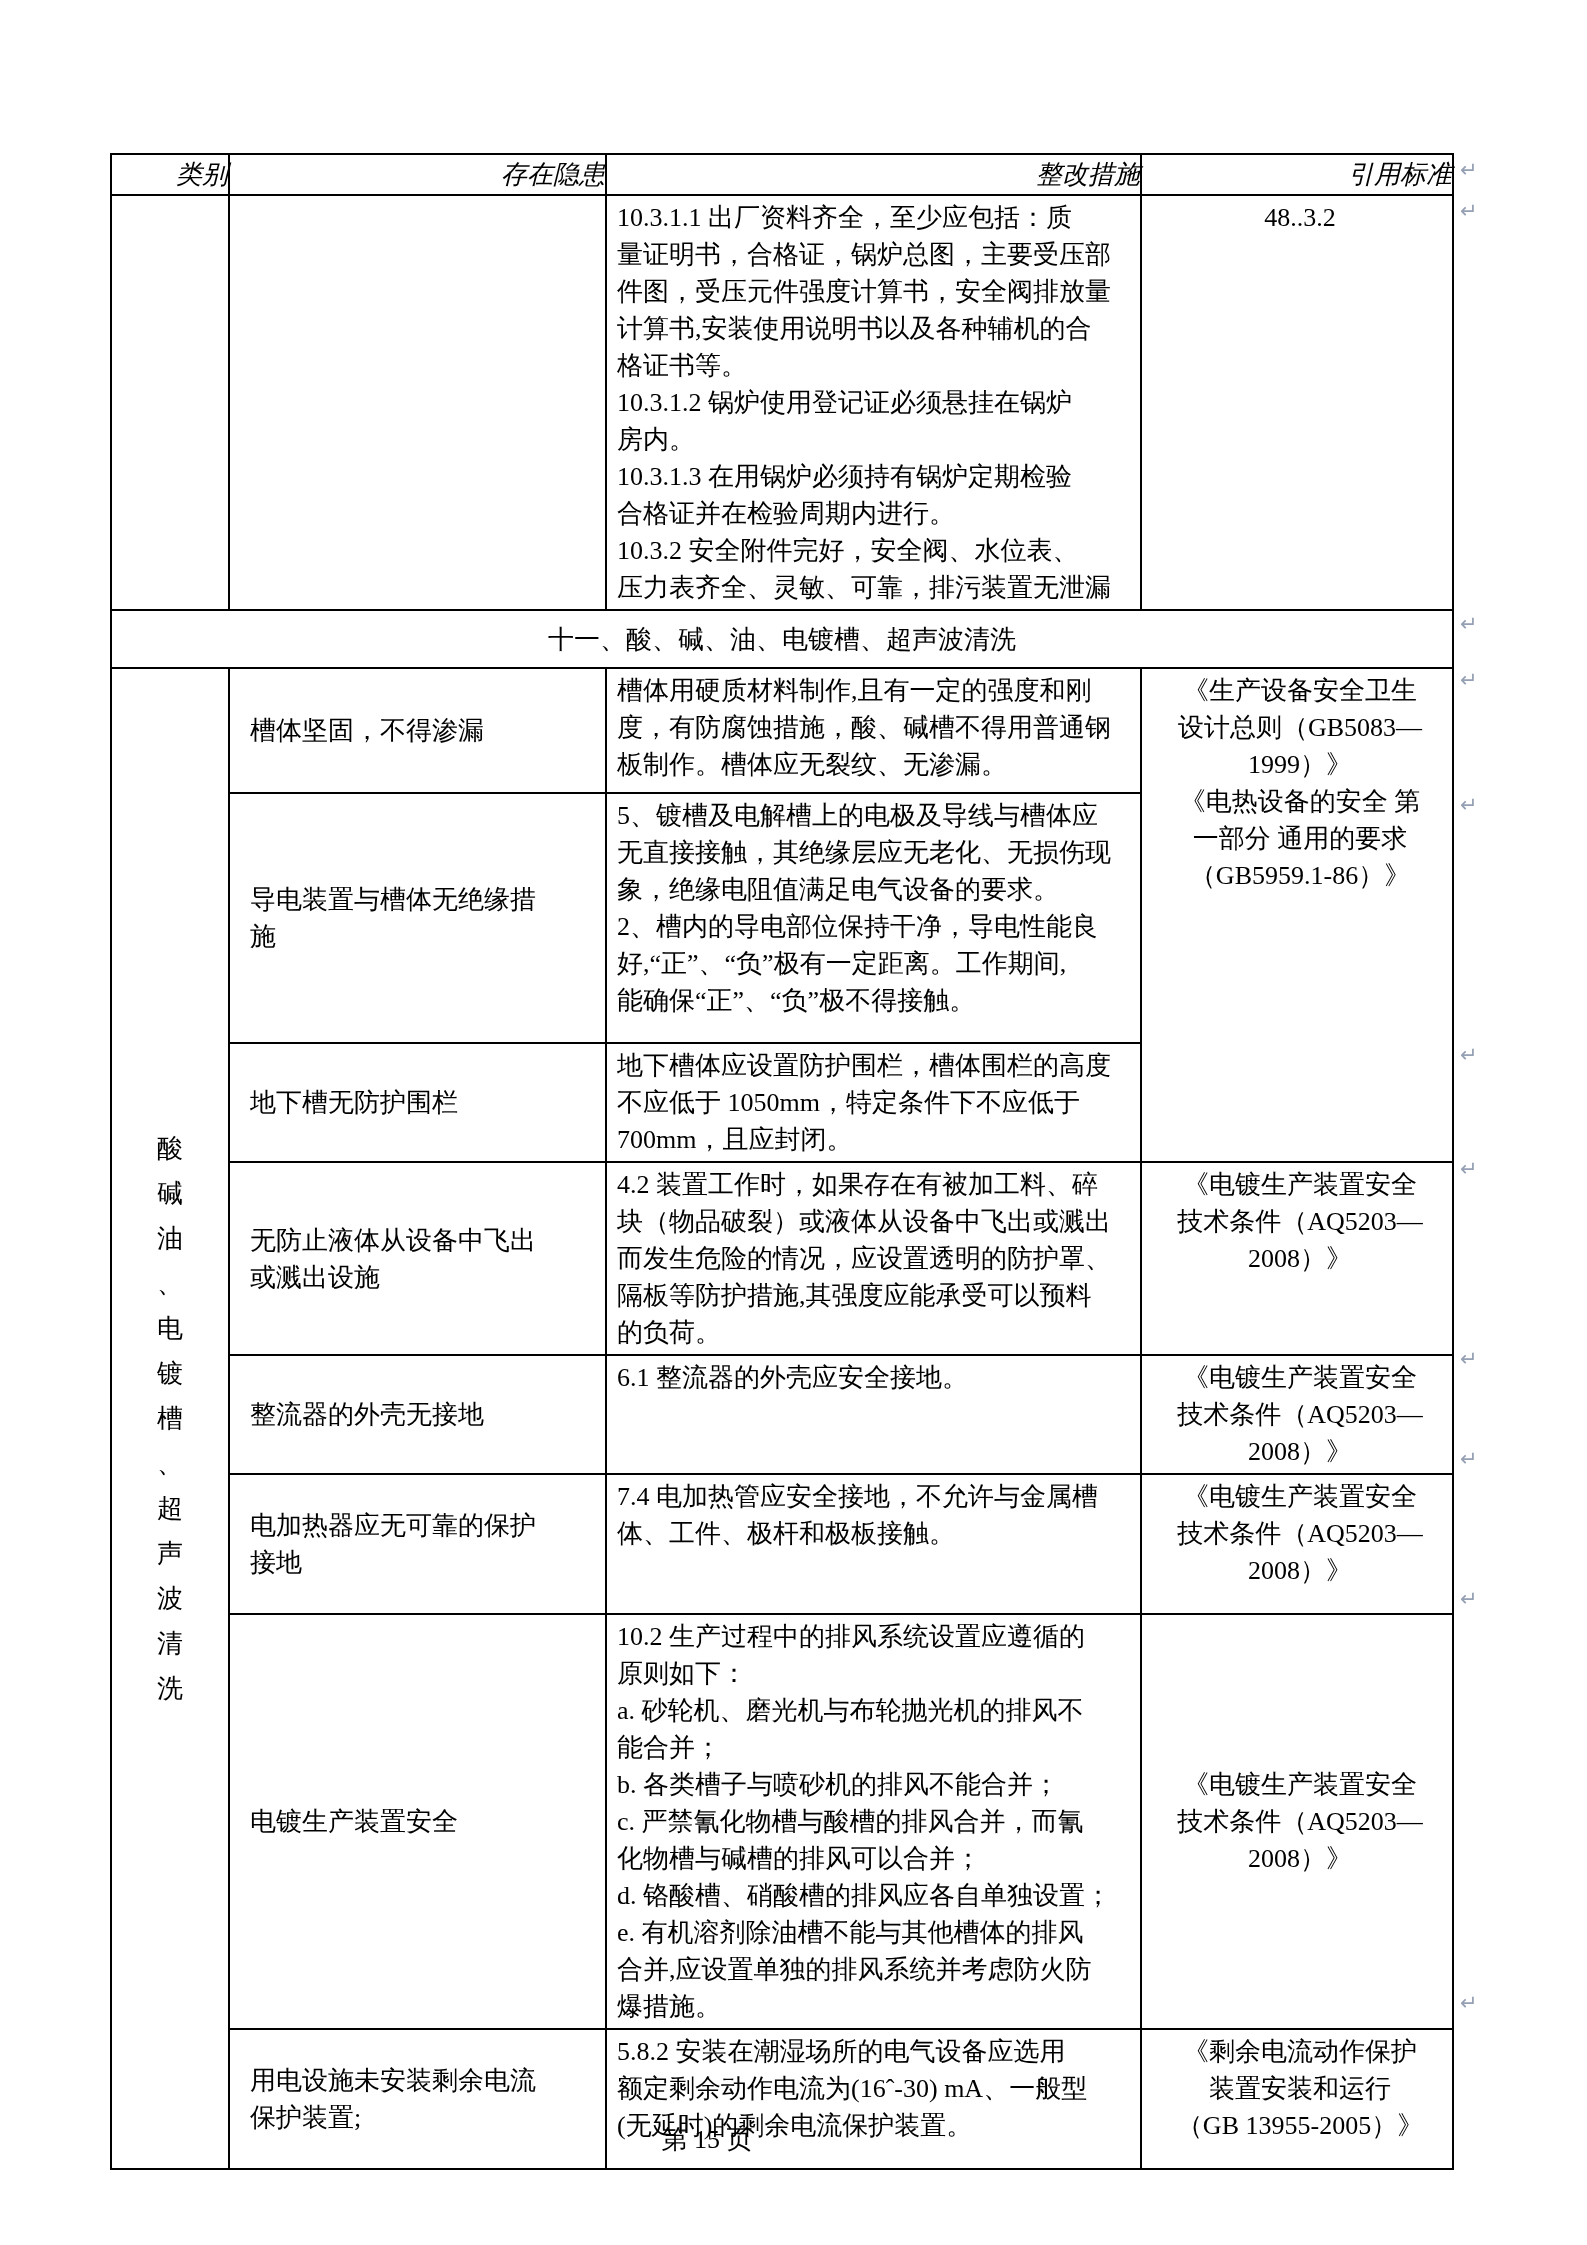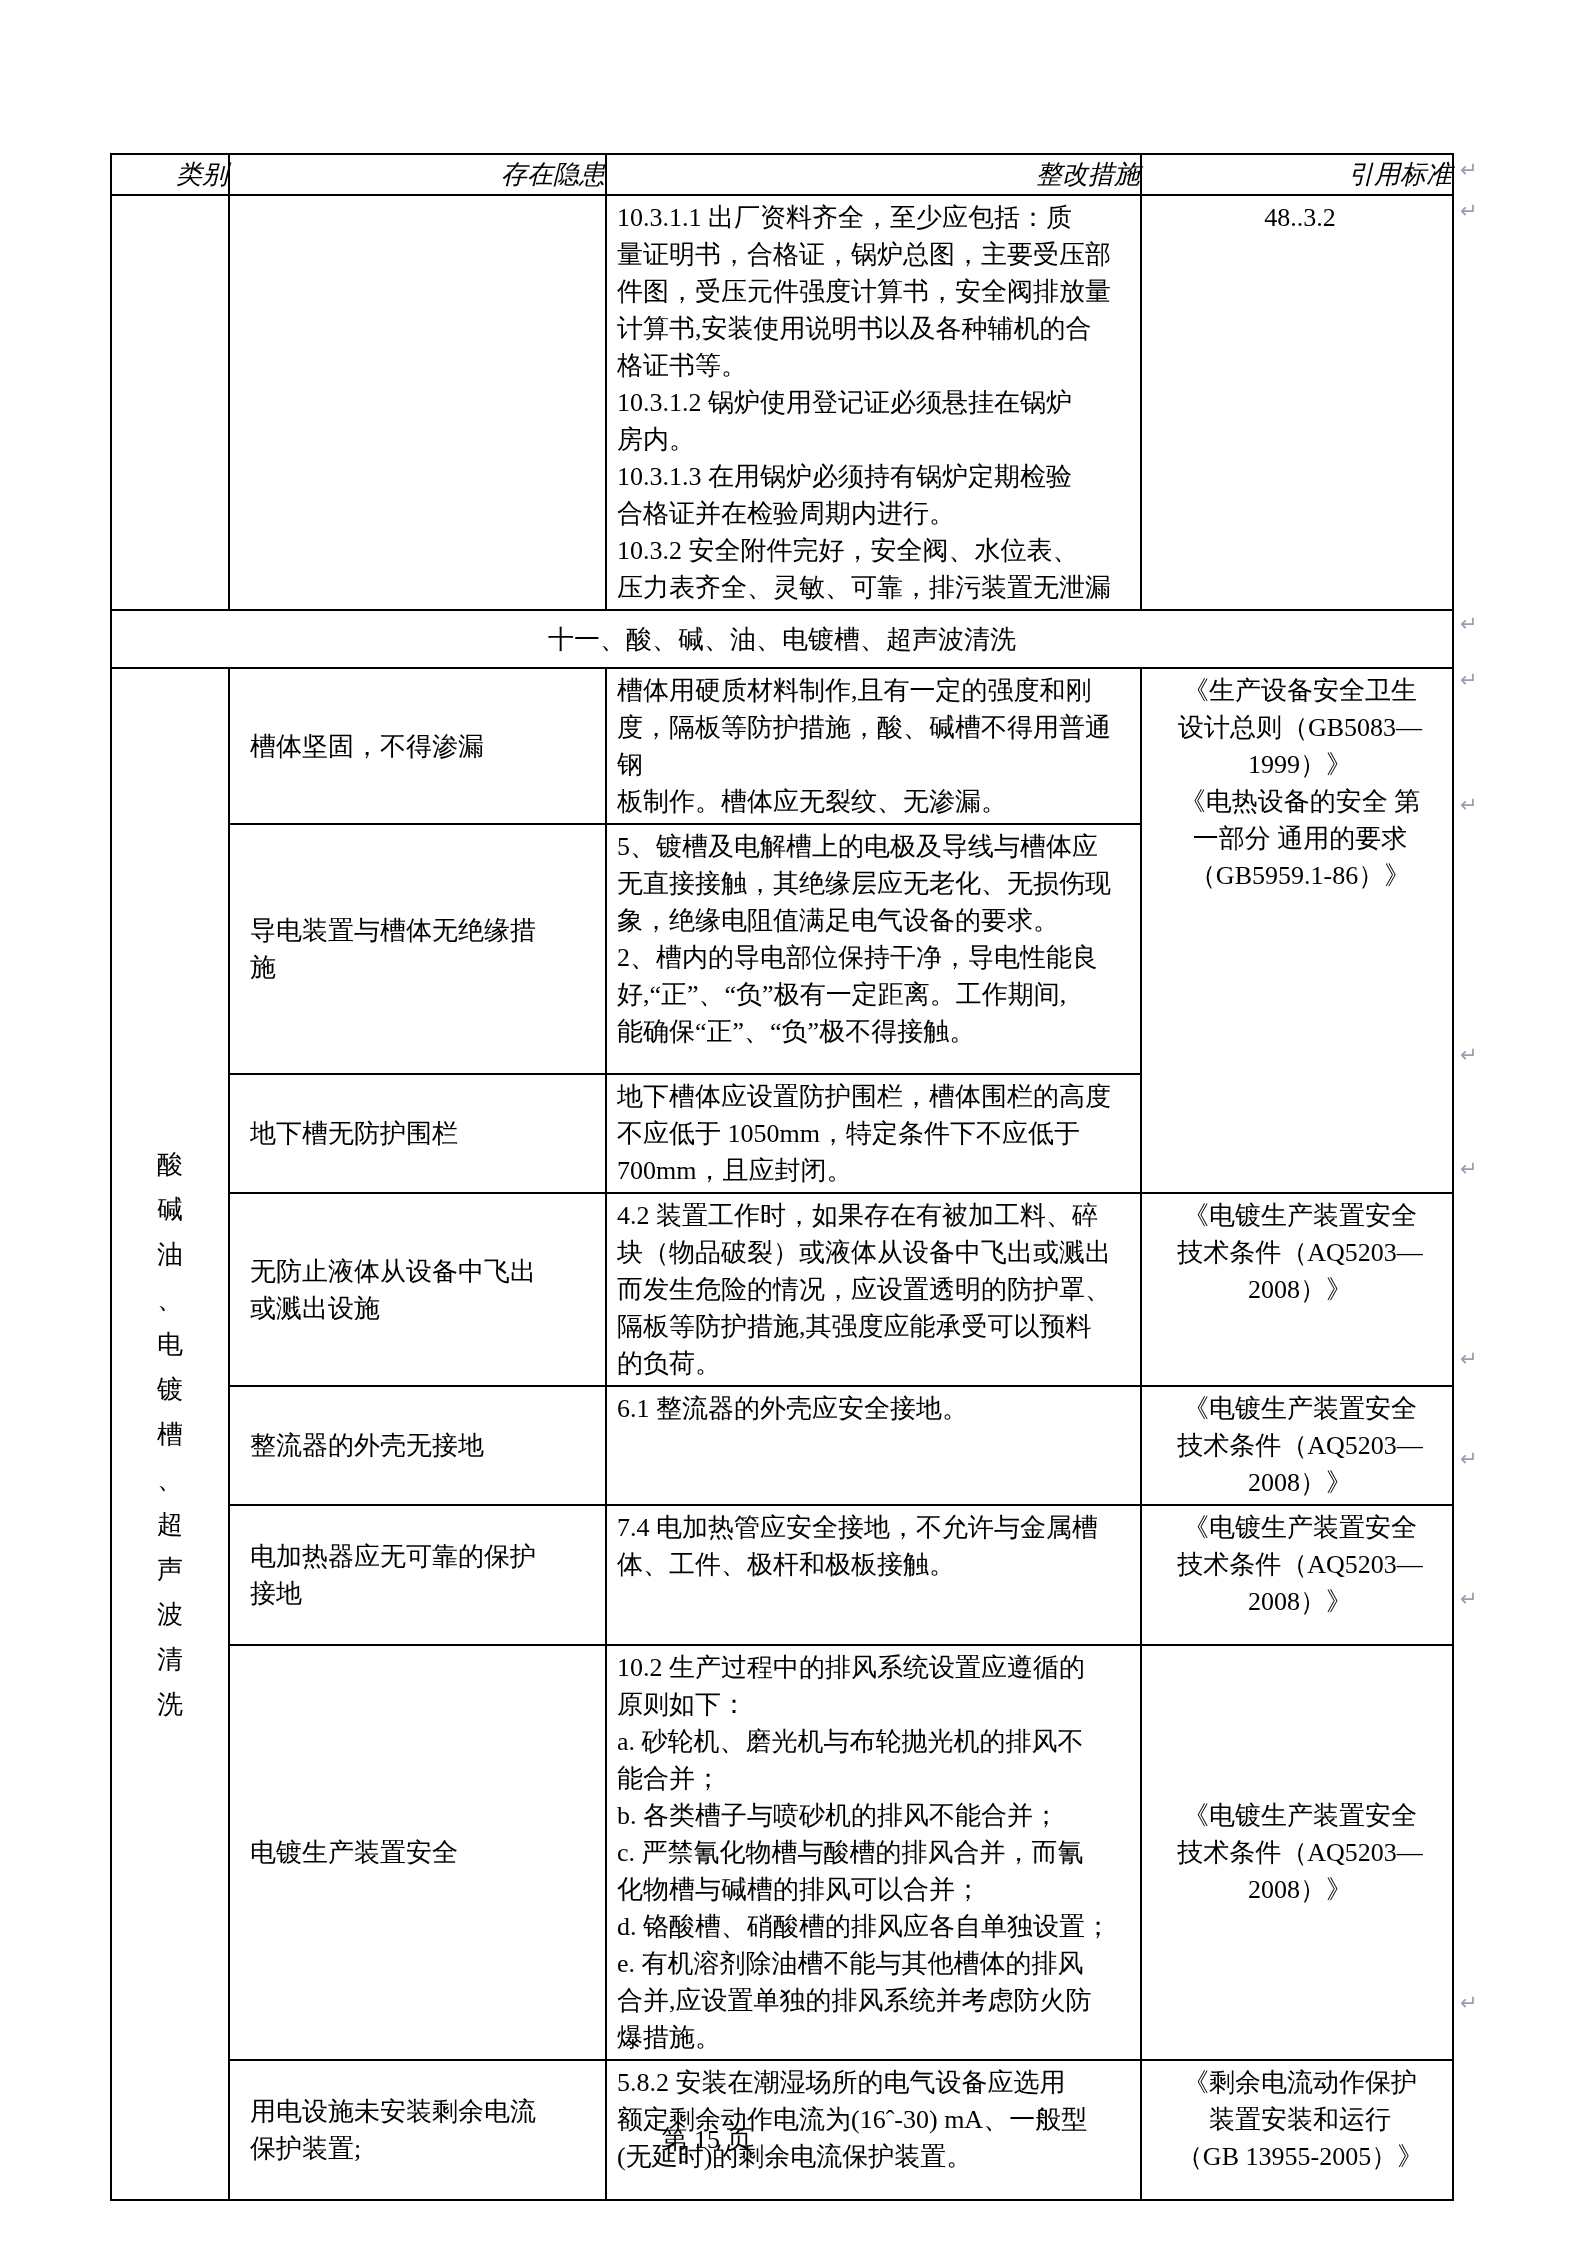--- a/index.html
+++ b/index.html
@@ -132,21 +132,21 @@
 镀
 槽
 、
 超
 声
 波
 清
 洗</td>
     <td class="hazard">槽体坚固，不得渗漏</td>
     <td class="measure">槽体用硬质材料制作,且有一定的强度和刚
-度，隔板等防护措施，酸、碱槽不得用普通钢
+度，有防腐蚀措施，酸、碱槽不得用普通钢
 板制作。槽体应无裂纹、无渗漏。</td>
     <td class="standard" rowspan="3">《生产设备安全卫生
 设计总则（GB5083—
 1999）》
 《电热设备的安全 第
 一部分 通用的要求
 （GB5959.1-86）》</td>
   </tr>
 
   <tr style="height:250px;">

